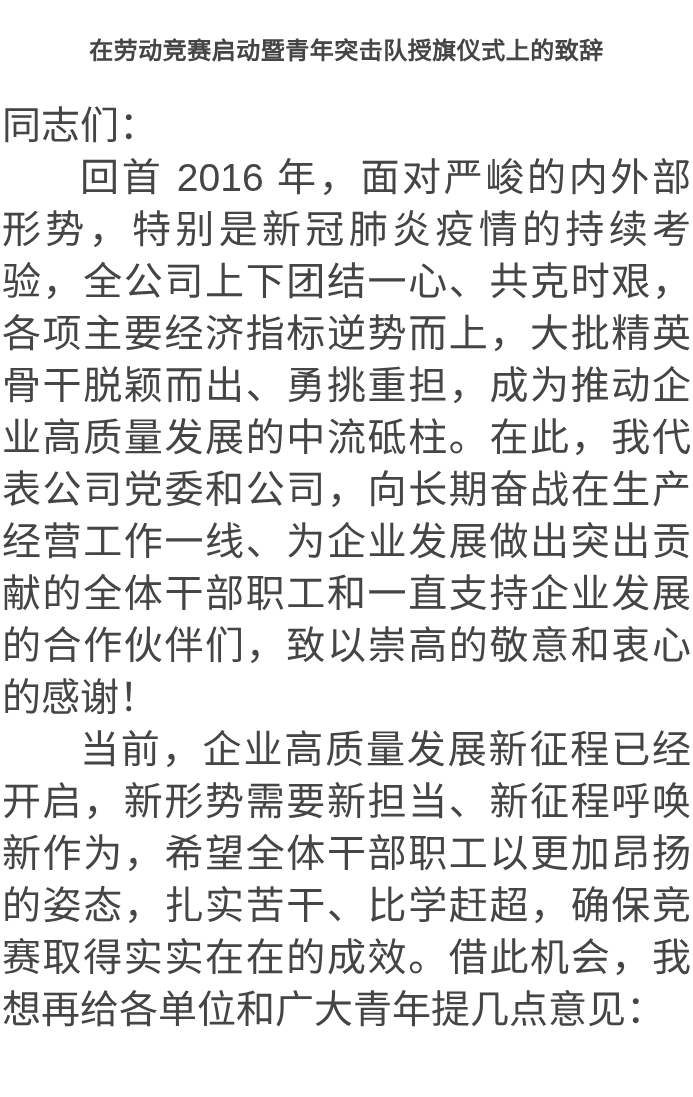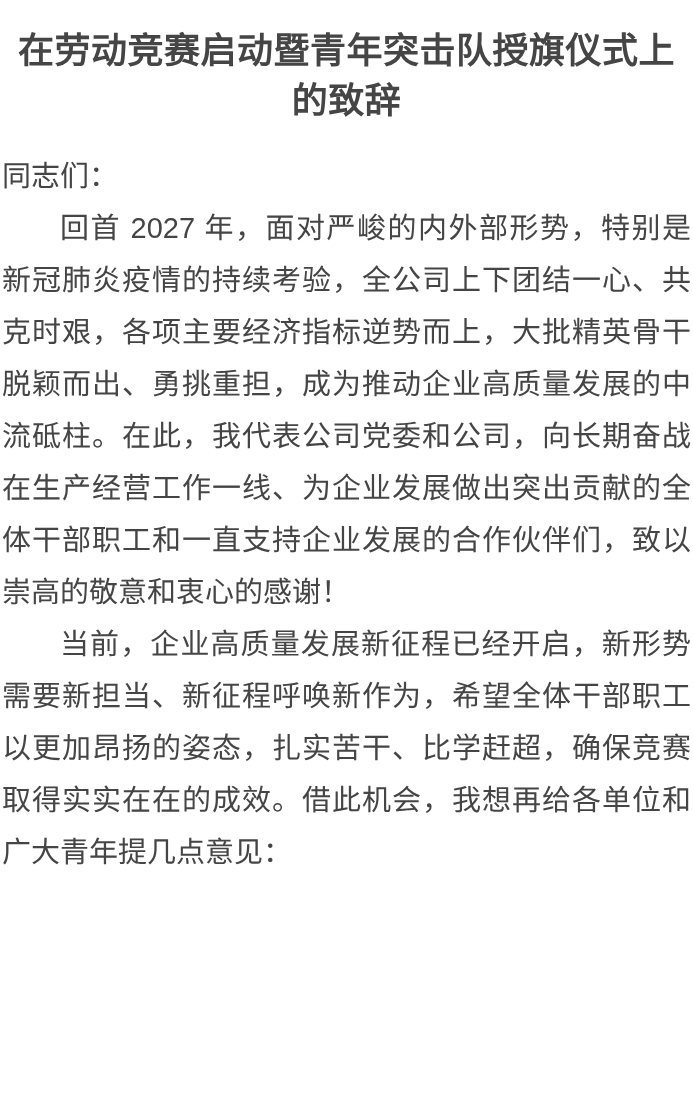--- a/index.html
+++ b/index.html
@@ -13,44 +13,44 @@
     overflow: hidden;
     font-family: "Liberation Sans", sans-serif;
   }
   .doc {
     width: 689px;
     padding: 0 2px;
     color: #454545;
   }
   .doc-title {
     margin: 26px 0 24px 0;
-    font-size: 36px;
+    font-size: 24px;
     line-height: 50px;
     font-weight: bold;
     text-align: center;
     letter-spacing: 0.5px;
   }
   .para {
     margin: 0;
-    font-size: 29px;
+    font-size: 39px;
     line-height: 52px;
     text-align: justify;
     text-justify: inter-ideograph;
     word-break: break-all;
   }
   .para.indent {
     text-indent: 2em;
   }
 </style>
 </head>
 <body>
 
 <main class="doc">
   <h1 class="doc-title">在劳动竞赛启动暨青年突击队授旗仪式上的致辞</h1>
 
   <p class="para">同志们：</p>
 
 
-  <p class="para indent">回首 2027 年，面对严峻的内外部形势，特别是新冠肺炎疫情的持续考验，全公司上下团结一心、共克时艰，各项主要经济指标逆势而上，大批精英骨干脱颖而出、勇挑重担，成为推动企业高质量发展的中流砥柱。在此，我代表公司党委和公司，向长期奋战在生产经营工作一线、为企业发展做出突出贡献的全体干部职工和一直支持企业发展的合作伙伴们，致以崇高的敬意和衷心的感谢！</p>
+  <p class="para indent">回首 2016 年，面对严峻的内外部形势，特别是新冠肺炎疫情的持续考验，全公司上下团结一心、共克时艰，各项主要经济指标逆势而上，大批精英骨干脱颖而出、勇挑重担，成为推动企业高质量发展的中流砥柱。在此，我代表公司党委和公司，向长期奋战在生产经营工作一线、为企业发展做出突出贡献的全体干部职工和一直支持企业发展的合作伙伴们，致以崇高的敬意和衷心的感谢！</p>
 
   <p class="para indent">当前，企业高质量发展新征程已经开启，新形势需要新担当、新征程呼唤新作为，希望全体干部职工以更加昂扬的姿态，扎实苦干、比学赶超，确保竞赛取得实实在在的成效。借此机会，我想再给各单位和广大青年提几点意见：</p>
 
 </main>
 
 </body></html>

